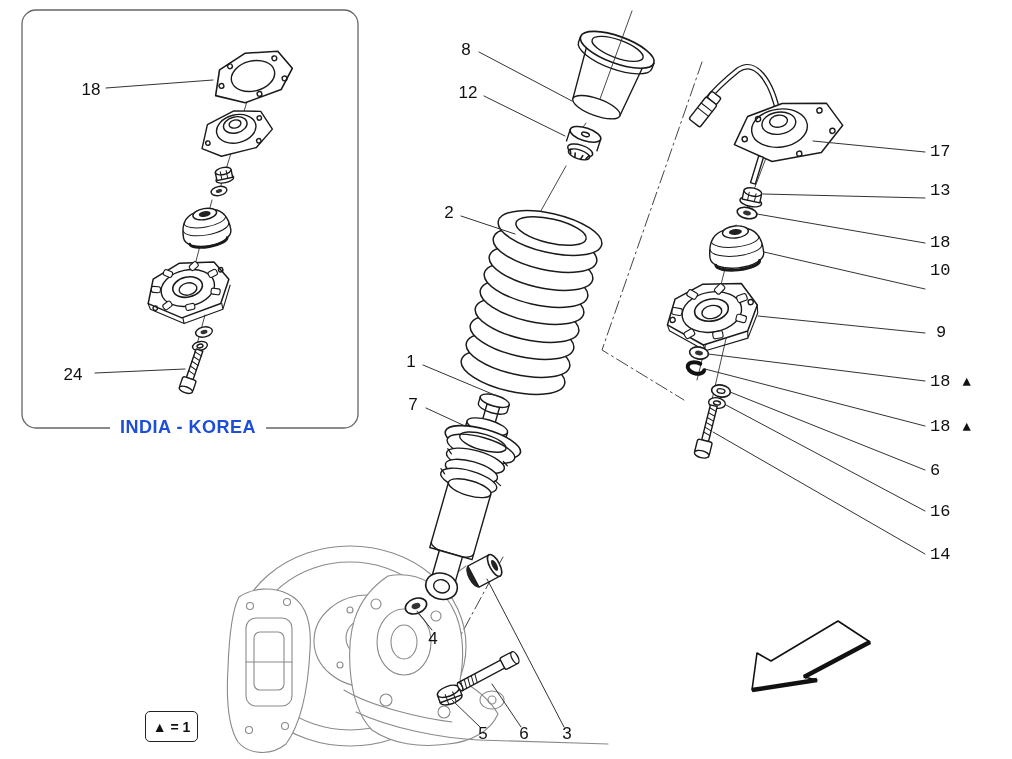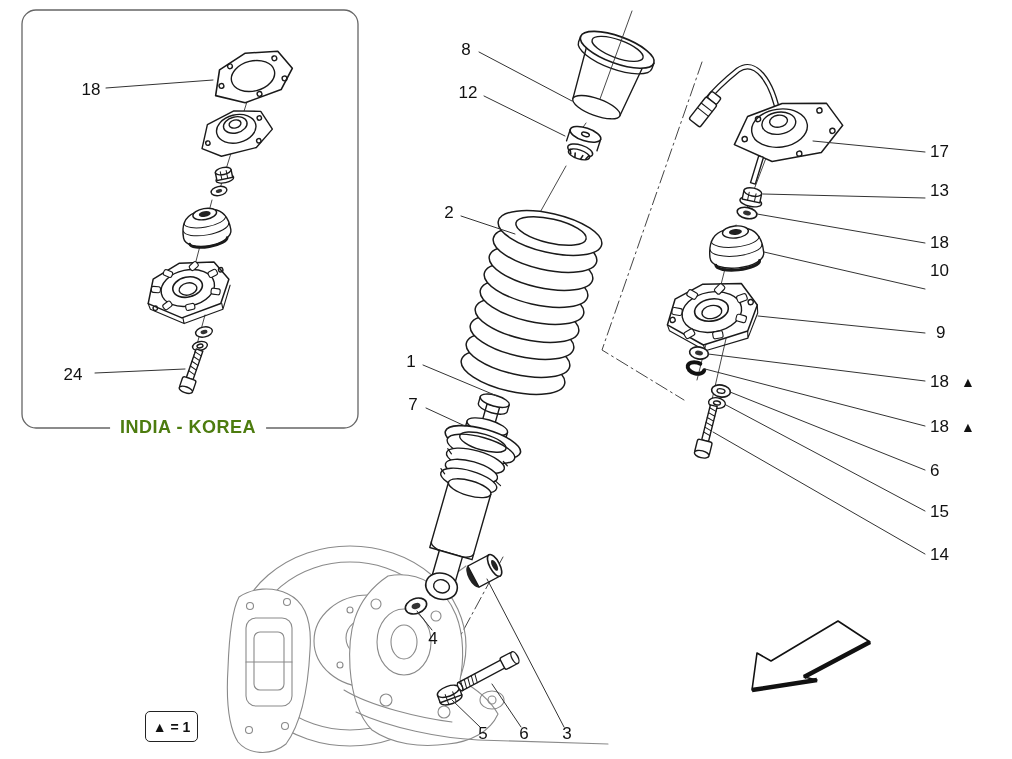--- a/index.html
+++ b/index.html
@@ -2,25 +2,25 @@
 <html><head>
 <meta charset="utf-8">
 <style>
   html,body{margin:0;padding:0;background:#fff;}
   .stage{position:relative;width:1012px;height:759px;background:#fff;overflow:hidden;
          font-family:"Liberation Sans",sans-serif;}
   .stage svg{position:absolute;left:0;top:0;}
   .w{fill:#fff;}
   .callout{position:absolute;font-size:17px;color:#111;white-space:nowrap;line-height:22px;}
   .callout.c{transform:translate(-50%,-50%);}
-  .callout.r{display:flex;align-items:flex-start;}
+  .callout.r{display:flex;align-items:flex-start;font-family:Liberation Mono, monospace;}
   .mk{margin-left:12px;font-size:14px;}
   .mk:empty{display:none;}
   .inset-caption{position:absolute;left:188px;top:427px;transform:translate(-50%,-50%);
-      font-size:18px;font-weight:bold;letter-spacing:.5px;color:#4d7c0f;background:#fff;padding:0 10px;}
+      font-size:18px;font-weight:bold;letter-spacing:.5px;color:#1d4ed8;background:#fff;padding:0 10px;}
   .legend-box{position:absolute;left:145px;top:711px;width:51px;height:29px;border:1.6px solid #222;
       border-radius:5px;display:flex;align-items:center;justify-content:center;
       font-size:14px;font-weight:bold;color:#111;background:#fff;}
 </style>
 </head>
 <body>
 
 <div class="stage">
 
 <svg width="1012" height="759" viewBox="0 0 1012 759">
@@ -362,21 +362,21 @@
       <span class="mk">▲</span>
     </div>
 <div class="callout r" style="left:930px;top:416px">
       <span>18</span>
       <span class="mk">▲</span>
     </div>
 <div class="callout r" style="left:930px;top:460px">
       <span>6</span>
     </div>
 <div class="callout r" style="left:930px;top:501px">
-      <span>15</span>
+      <span>16</span>
     </div>
 <div class="callout r" style="left:930px;top:544px">
       <span>14</span>
     </div>
 
 <div class="inset-caption">INDIA - KOREA</div>
 <div class="legend-box">
       <span>▲ = 1</span>
     </div>
 

